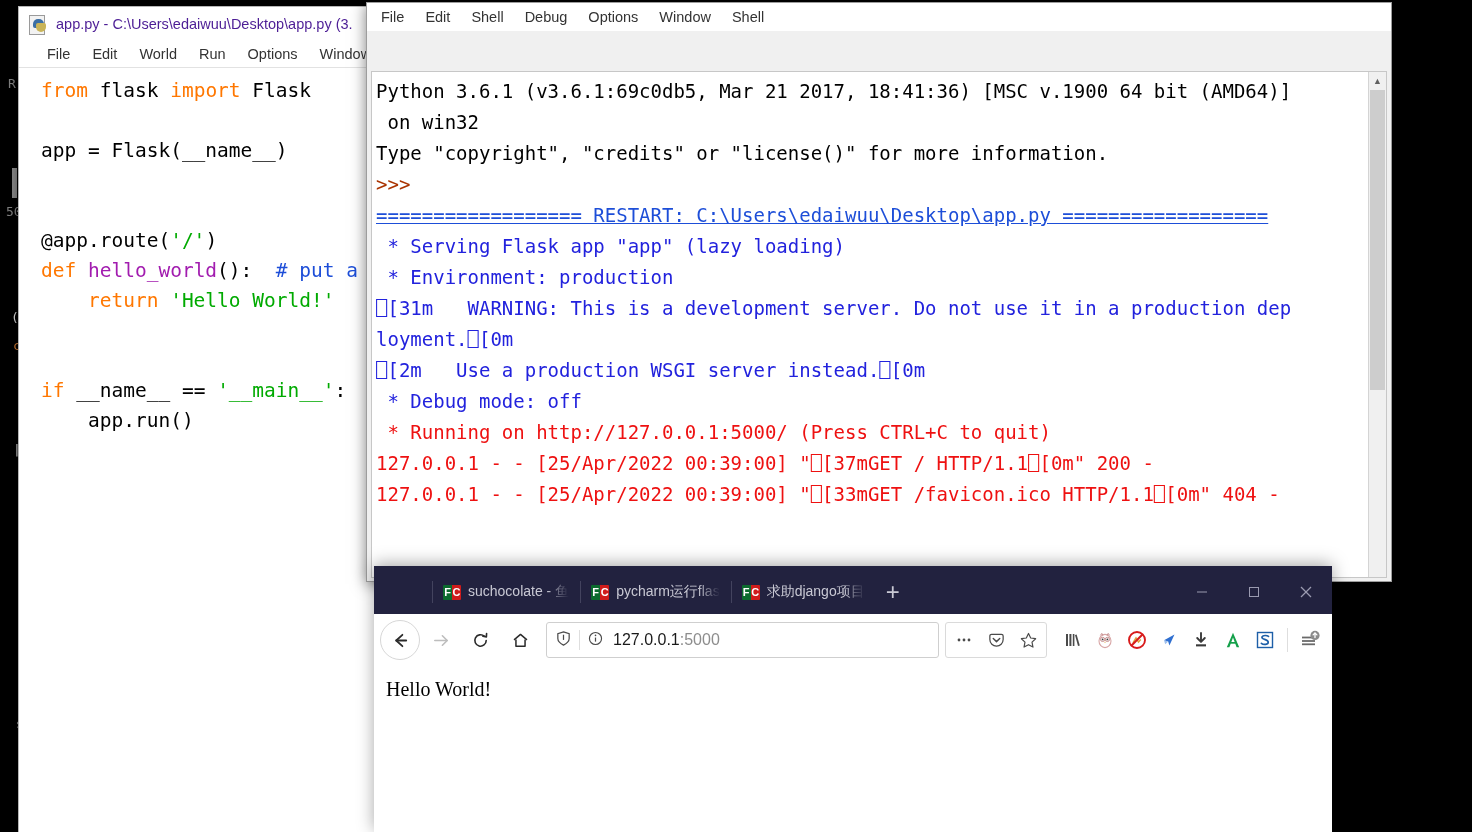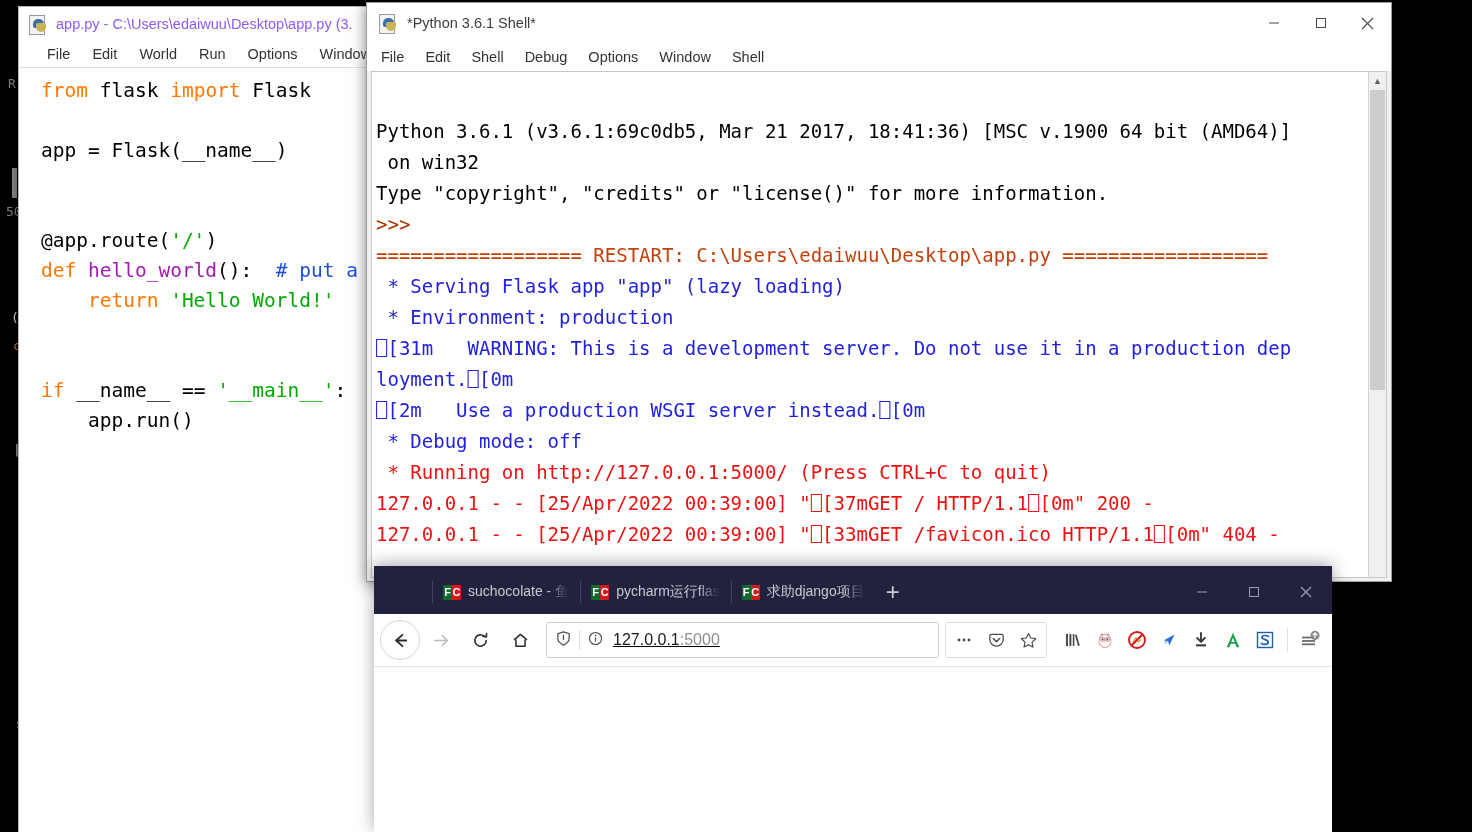--- a/index.html
+++ b/index.html
@@ -16,21 +16,21 @@
   .bg-frag{position:absolute;font-family:"DejaVu Sans Mono", monospace;font-size:13px;color:#a9b7c6;}
   .bg-frag.orange{color:#cc7832;}
   .bg-frag.grey{color:#808080;}
   .bg-frag.white{color:#d8d8d8;}
   #bg-caret{position:absolute;left:12px;top:168px;width:5px;height:30px;background:#888888;}
 
   
   #idle-editor{left:18px;top:6px;width:1038px;height:826px;background:#ffffff;
     border:1px solid #b6b6b6;box-shadow:0 0 10px rgba(0,0,0,.45);overflow:hidden;}
   #idle-editor .titlebar{height:34px;background:#ffffff;display:flex;align-items:center;padding-left:10px;}
-  #idle-editor .title-text{font-size:14.5px;color:#8b5cf6;margin-left:8px;white-space:nowrap;}
+  #idle-editor .title-text{font-size:14.5px;color:#4c1d95;margin-left:8px;white-space:nowrap;}
   .idle-icon{width:19px;height:19px;position:relative;flex:0 0 auto;}
   .idle-icon .pg{position:absolute;left:0;top:0;width:14px;height:18px;background:#f2f2f2;border:1px solid #9a9a9a;}
   .idle-icon .snake1{position:absolute;left:4px;top:4px;width:11px;height:9px;background:#3b6fa5;border-radius:5px 5px 2px 2px;}
   .idle-icon .snake2{position:absolute;left:7px;top:8px;width:10px;height:9px;background:#c9b458;border-radius:2px 2px 5px 5px;}
   #idle-editor .menubar{height:26px;display:flex;align-items:center;padding-left:28px;gap:22px;
     font-size:14.5px;color:#333333;background:#ffffff;border-bottom:1px solid #e2e2e2;}
   #idle-editor .menubar span{cursor:default;}
   #idle-editor .code{padding:8px 0 0 22px;font-family:"DejaVu Sans Mono", monospace;
     font-size:19.5px;line-height:30px;white-space:pre;color:#000000;}
   .k-kw{color:#ff7700;}      
@@ -44,24 +44,24 @@
   #idle-shell .titlebar{height:40px;background:#ffffff;display:flex;align-items:center;padding-left:12px;position:relative;}
   #idle-shell .title-text{font-size:14.5px;color:#3c3c3c;margin-left:9px;}
   .wbtns{position:absolute;right:0;top:0;height:40px;display:flex;}
   .wbtn{width:47px;height:40px;display:flex;align-items:center;justify-content:center;color:#4a4a4a;}
   .wbtn svg{display:block;}
   #idle-shell .menubar{height:28px;display:flex;align-items:center;padding-left:14px;gap:21px;
     font-size:14.5px;color:#333333;background:#ffffff;}
   #idle-shell .shellbody{position:absolute;left:4px;top:68px;right:4px;bottom:3px;background:#ffffff;border:1px solid #c7c7c7;overflow:hidden;}
   #idle-shell .outwrap{position:absolute;left:0;top:0;right:17px;bottom:0;overflow:hidden;}
   #idle-shell .out{padding:4px 0 0 4px;font-family:"DejaVu Sans Mono", monospace;
-    font-size:19px;line-height:31px;white-space:pre;color:#000000;margin-top:40px;}
+    font-size:19px;line-height:31px;white-space:pre;color:#000000;}
   .s-norm{color:#000000;}
   .s-prompt{color:#aa3300;}
-  .s-restart{color:#c2410c;}
+  .s-restart{color:#1d4ed8;text-decoration:underline;}
   .s-blue{color:#2222dd;}
   .s-red{color:#ee1111;}
   .scrollbar{position:absolute;right:0;top:0;width:17px;bottom:0;background:#f0f0f0;border-left:1px solid #d4d4d4;}
   .sb-arrow{width:17px;height:17px;display:flex;align-items:center;justify-content:center;color:#606060;font-size:9px;}
   .sb-thumb{position:absolute;left:1px;top:18px;width:15px;height:300px;background:#cdcdcd;}
 
   
   #browser{left:374px;top:566px;width:958px;height:266px;background:#ffffff;
     box-shadow:0 -2px 16px rgba(0,0,0,.35);overflow:hidden;}
   #browser .tabstrip{height:48px;background:#22223f;display:flex;align-items:flex-end;position:relative;}
@@ -80,21 +80,21 @@
   .newtab{width:34px;height:44px;display:flex;align-items:center;justify-content:center;
     font-size:24px;color:#c9c9d4;font-weight:300;}
   .winctl{position:absolute;right:0;bottom:0;height:44px;display:flex;}
   .wc{width:52px;height:44px;display:flex;align-items:center;justify-content:center;color:#9a9ab0;}
 
   #browser .navbar{height:52px;background:#ffffff;display:flex;align-items:center;padding:0 6px;border-bottom:1px solid #e3e3e3;}
   .navbtn{width:40px;height:40px;display:flex;align-items:center;justify-content:center;color:#3a3a3a;flex:0 0 auto;}
   .navbtn.circled{border:1px solid #d7d7d7;border-radius:50%;width:38px;height:38px;}
   .navbtn.dim{color:#bdbdbd;}
   .urlbar{flex:1 1 auto;height:34px;background:#ffffff;border:1px solid #cfcfcf;border-radius:3px;
-    display:flex;align-items:center;padding:0 8px;margin:0 6px;min-width:0;text-decoration:underline;}
+    display:flex;align-items:center;padding:0 8px;margin:0 6px;min-width:0;}
   .urlbar .divider{width:1px;height:20px;background:#dedede;margin:0 7px;}
   .url-text{font-size:16px;color:#1a1a1a;white-space:nowrap;overflow:hidden;}
   .url-text .dim{color:#8d8d8d;}
   .ext-group{display:flex;align-items:center;border:1px solid #dadada;border-radius:3px;height:34px;padding:0 2px;}
   .ext{width:32px;height:32px;display:flex;align-items:center;justify-content:center;flex:0 0 auto;}
   .ext-sep{width:1px;height:24px;background:#dedede;margin:0 6px;}
 
   #browser .page{position:absolute;left:0;right:0;top:100px;bottom:0;background:#ffffff;}
   #browser .page .hello{font-family:"Liberation Serif", serif;font-size:20px;color:#000000;padding:12px 0 0 12px;}
 </style>
@@ -125,46 +125,20 @@
     <span>Edit</span>
     <span>World</span>
     <span>Run</span>
     <span>Options</span>
     <span>Window</span>
   </div>
   <div class="code" id="editor-code"><div><span class="k-kw">from </span><span>flask </span><span class="k-kw">import </span><span>Flask</span></div><div>&nbsp;</div><div><span>app = Flask(__name__)</span></div><div>&nbsp;</div><div>&nbsp;</div><div><span>@app.route(</span><span class="k-str">'/'</span><span>)</span></div><div><span class="k-kw">def </span><span class="k-def">hello_world</span><span>():  </span><span class="k-com"># put a</span></div><div><span class="k-kw">    return </span><span class="k-str">'Hello World!'</span></div><div>&nbsp;</div><div>&nbsp;</div><div><span class="k-kw">if </span><span>__name__ == </span><span class="k-str">'__main__'</span><span>:</span></div><div><span>    app.run()</span></div></div>
 </div>
 
 <div class="abs" id="idle-shell">
-  <div class="titlebar">
-    <span class="idle-icon">
-      <span class="pg"></span>
-        <span class="snake1"></span>
-        <span class="snake2"></span>
-    </span>
-    <span class="title-text">*Python 3.6.1 Shell*</span>
-    <span class="wbtns">
-      <span class="wbtn">
-        <svg width="12" height="12" viewBox="0 0 12 12">
-            <line x1="1" y1="6" x2="11" y2="6" stroke="#4a4a4a" stroke-width="1"></line>
-          </svg>
-      </span>
-      <span class="wbtn">
-        <svg width="12" height="12" viewBox="0 0 12 12">
-            <rect x="1.5" y="1.5" width="9" height="9" fill="none" stroke="#4a4a4a" stroke-width="1"></rect>
-          </svg>
-      </span>
-      <span class="wbtn close">
-        <svg width="13" height="13" viewBox="0 0 13 13">
-            <line x1="1" y1="1" x2="12" y2="12" stroke="#4a4a4a" stroke-width="1.1"></line>
-            <line x1="12" y1="1" x2="1" y2="12" stroke="#4a4a4a" stroke-width="1.1"></line>
-          </svg>
-      </span>
-    </span>
-  </div>
   <div class="menubar">
     <span>File</span>
     <span>Edit</span>
     <span>Shell</span>
     <span>Debug</span>
     <span>Options</span>
     <span>Window</span>
     <span>Shell</span>
   </div>
   <div class="shellbody">
@@ -355,13 +329,16 @@
       <svg width="22" height="22" viewBox="0 0 22 22">
           <line x1="3" y1="8.5" x2="14" y2="8.5" stroke="#6a6a6a" stroke-width="1.8"></line>
           <line x1="3" y1="12" x2="16" y2="12" stroke="#6a6a6a" stroke-width="1.8"></line>
           <line x1="3" y1="15.3" x2="16" y2="15.3" stroke="#6a6a6a" stroke-width="1.8"></line>
           <circle cx="16" cy="6.4" r="4.6" fill="#8b8b8b"></circle>
           <path d="M16 4 L16 8.6 M14.1 5.9 L16 3.9 L17.9 5.9" fill="none" stroke="#ffffff" stroke-width="1.3" stroke-linecap="round" stroke-linejoin="round"></path>
         </svg>
     </span>
   </div>
 
+  <div class="page">
+    <div class="hello">Hello World!</div>
+  </div>
 </div>
 
 </body></html>

